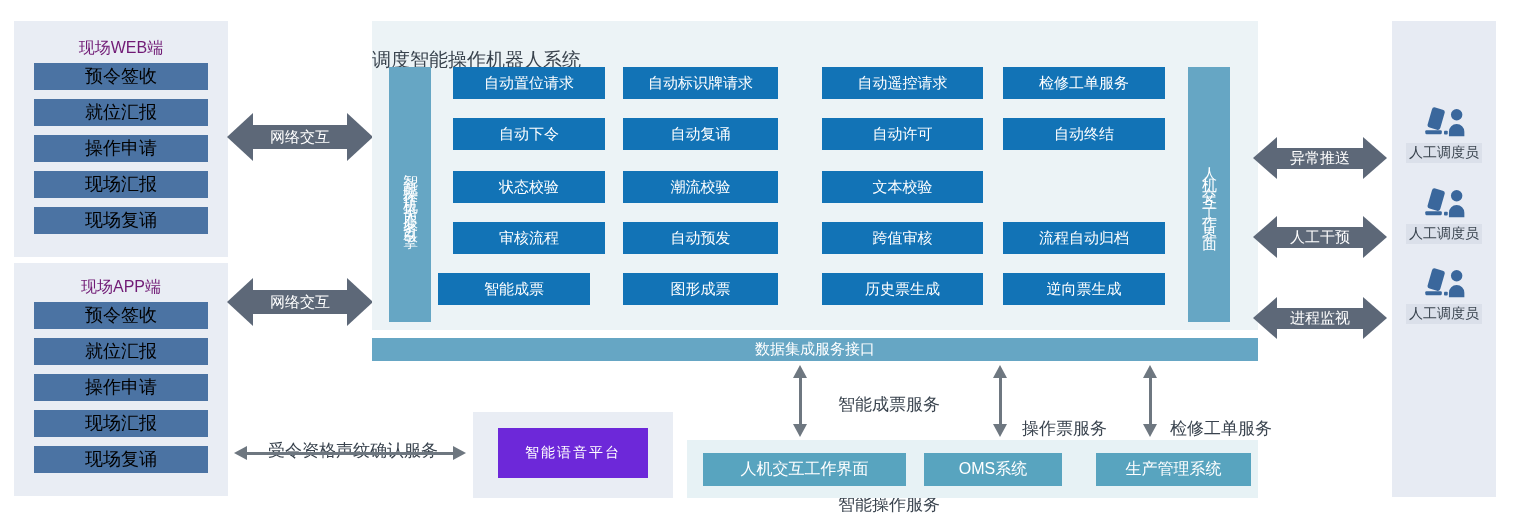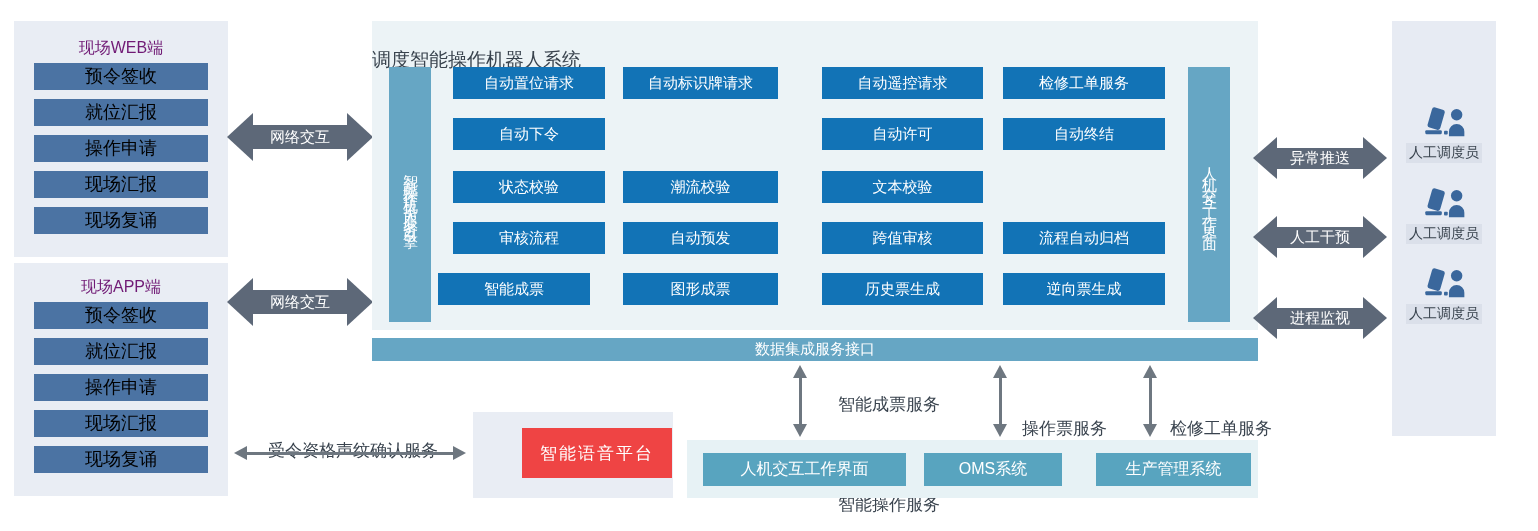--- a/index.html
+++ b/index.html
@@ -40,22 +40,22 @@
   .thin-v .t-u{width:0;height:0;border-left:7px solid transparent;border-right:7px solid transparent;border-bottom:13px solid #6e7780;}
   .thin-v .t-d{width:0;height:0;border-left:7px solid transparent;border-right:7px solid transparent;border-top:13px solid #6e7780;}
   .thin-v .ln{flex:1;width:3px;background:#6e7780;}
   .svc-label{font-size:17px;color:#39434e;line-height:22px;white-space:nowrap;margin-top:28px;}
   
   .ext-container{background:#e7f2f5;}
   .ext-box{position:absolute;top:13px;height:33px;background:#58a4bf;color:#ffffff;font-size:16px;
            display:flex;align-items:center;justify-content:center;}
   
   .voice-panel{background:#e9edf4;}
-  .voice-box{position:absolute;left:25px;top:16px;width:150px;height:50px;background:#ef4444;color:#fff;
-             font-size:17px;display:flex;align-items:center;justify-content:center;letter-spacing:2px;margin-left:24px;}
+  .voice-box{position:absolute;left:25px;top:16px;width:150px;height:50px;background:#6d28d9;color:#fff;
+             font-size:14px;display:flex;align-items:center;justify-content:center;letter-spacing:2px;}
   
   .right-panel{background:#e7ebf3;}
   .operator{position:absolute;left:0;width:104px;display:flex;flex-direction:column;align-items:center;}
   .operator .op-label{margin-top:5px;font-size:14px;color:#39434e;background:#dbe0ea;padding:1px 3px;white-space:nowrap;}
 </style>
 </head>
 <body>
 
 <div class="abs panel" style="left:14px;top:21px;width:214px;height:236px;">
   <div class="panel-title">现场WEB端</div>
@@ -91,20 +91,21 @@
 
   <div class="abs vbar" style="left:17px;top:46px;width:42px;height:255px;">智能操作机器人服务引擎</div>
   <div class="abs vbar wide-space" style="left:816px;top:46px;width:42px;height:255px;">人机交互工作界面</div>
 
   <div class="abs cell" style="left:81px;top:46px;width:152px;">自动置位请求</div>
   <div class="abs cell" style="left:251px;top:46px;width:155px;">自动标识牌请求</div>
   <div class="abs cell" style="left:450px;top:46px;width:161px;">自动遥控请求</div>
   <div class="abs cell" style="left:631px;top:46px;width:162px;">检修工单服务</div>
 
   <div class="abs cell" style="left:81px;top:97px;width:152px;">自动下令</div>
+  <div class="abs cell" style="left:251px;top:97px;width:155px;">自动复诵</div>
   <div class="abs cell" style="left:450px;top:97px;width:161px;">自动许可</div>
   <div class="abs cell" style="left:631px;top:97px;width:162px;">自动终结</div>
 
   <div class="abs cell" style="left:81px;top:150px;width:152px;">状态校验</div>
   <div class="abs cell" style="left:251px;top:150px;width:155px;">潮流校验</div>
   <div class="abs cell" style="left:450px;top:150px;width:161px;">文本校验</div>
 
   <div class="abs cell" style="left:81px;top:201px;width:152px;">审核流程</div>
   <div class="abs cell" style="left:251px;top:201px;width:155px;">自动预发</div>
   <div class="abs cell" style="left:450px;top:201px;width:161px;">跨值审核</div>
@@ -168,21 +169,21 @@
   <div class="tri-l"></div>
   <div class="body">人工干预</div>
   <div class="tri-r"></div>
 </div>
 <div class="abs harrow small" style="left:1253px;top:297px;width:134px;height:42px;">
   <div class="tri-l"></div>
   <div class="body">进程监视</div>
   <div class="tri-r"></div>
 </div>
 
-<div class="abs right-panel" style="left:1392px;top:21px;width:104px;height:415px;">
+<div class="abs right-panel" style="left:1392px;top:21px;width:104px;height:476px;">
 
   <div class="operator" style="top:86px;">
     <svg width="44" height="31" viewBox="0 0 40 28">
       <g fill="#3a679c">
         <rect x="7" y="1" width="12" height="19" rx="2.5" transform="rotate(16 13 10)"></rect>
         <rect x="3" y="21" width="15" height="3.6" rx="1"></rect>
         <rect x="20" y="21.4" width="3.4" height="3.4" rx="0.8"></rect>
         <circle cx="31.5" cy="7" r="5.2"></circle>
         <path d="M24.5 26.5 v-4.2 a7 7 0 0 1 14 0 v4.2 z"></path>
       </g>

